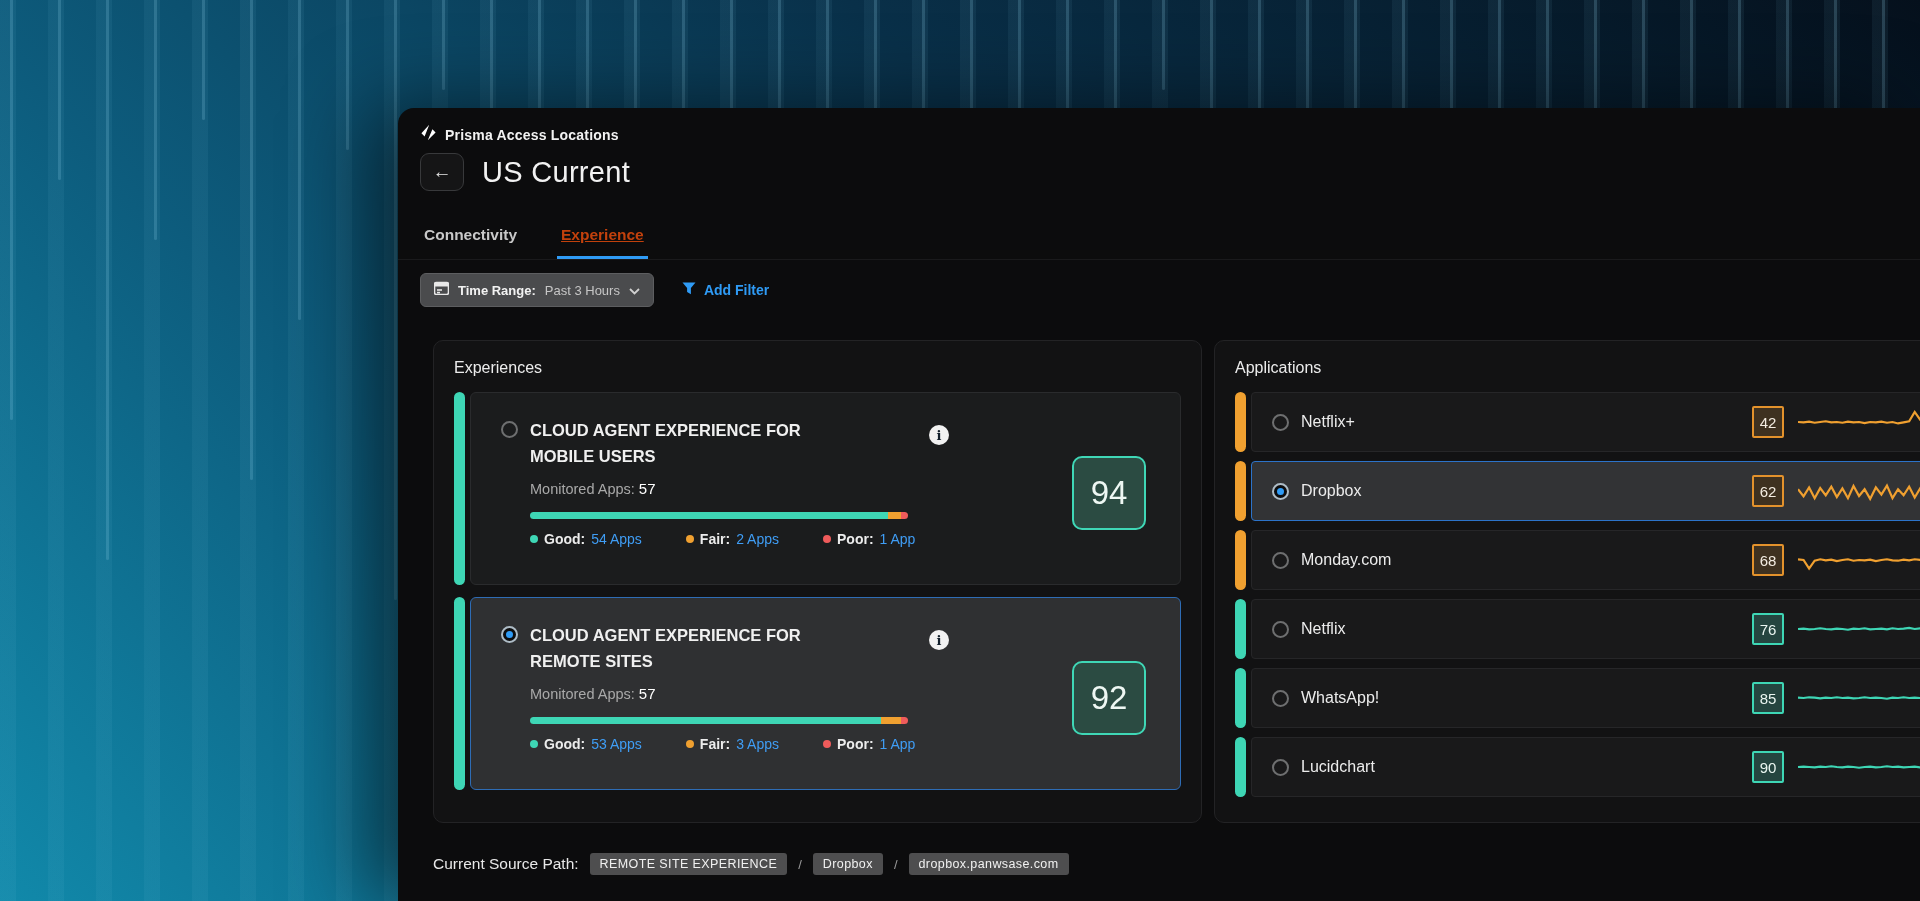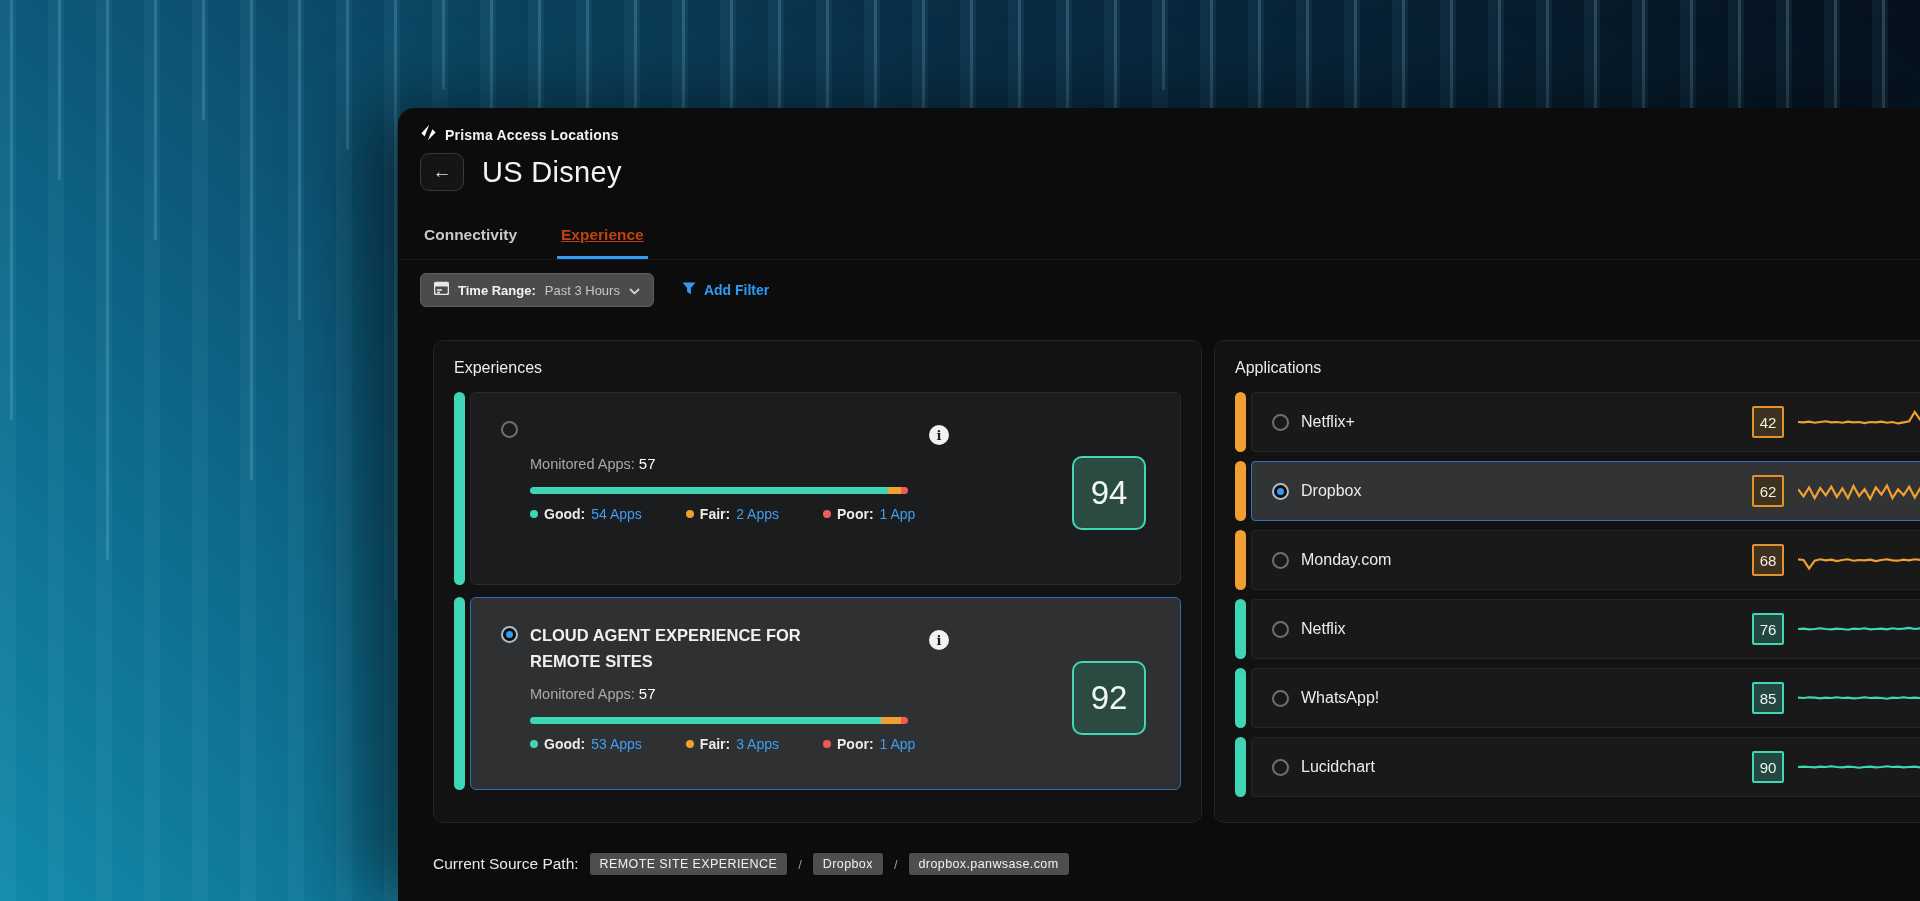--- a/index.html
+++ b/index.html
@@ -151,21 +151,21 @@
           <svg width="17" height="17" viewBox="0 0 24 24">
               <path fill="#ffffff" d="M13 1 2 13l4.5 4.5L13 1zM11 23l11-11-4.5-4.5L11 23z"></path>
             </svg>
         </span>
         <span class="brand-label">Prisma Access Locations</span>
       </div>
       <div class="title-row">
         <div class="back-btn">
           <span>←</span>
         </div>
-        <div class="page-title">US Disney</div>
+        <div class="page-title">US Current</div>
       </div>
     </div>
 
     <div class="tabs">
       <div class="tab">Connectivity</div>
       <div class="tab active">Experience</div>
     </div>
 
     <div class="filter-row">
       <div class="tr-pill">
@@ -199,20 +199,21 @@
 
       <div class="panel panel-exp">
         <div class="panel-title">Experiences</div>
 
         <div class="exp-wrap">
           <div class="accent"></div>
           <div class="exp-card">
             <div class="exp-main">
               <div class="exp-title-row">
                 <span class="radio"></span>
+                <span class="exp-title">CLOUD AGENT EXPERIENCE FOR MOBILE USERS</span>
                 <span class="info-icon">i</span>
               </div>
               <div class="monitored"><span>Monitored Apps:</span><b>57</b></div>
               <div class="stack-bar">
                 <div class="seg-good" style="width: 94.7368%;"></div>
                 <div class="seg-fair" style="width: 3.50877%;"></div>
                 <div class="seg-poor" style="width: 1.75439%;"></div>
               </div>
               <div class="legend">
                 <span class="leg-item">

